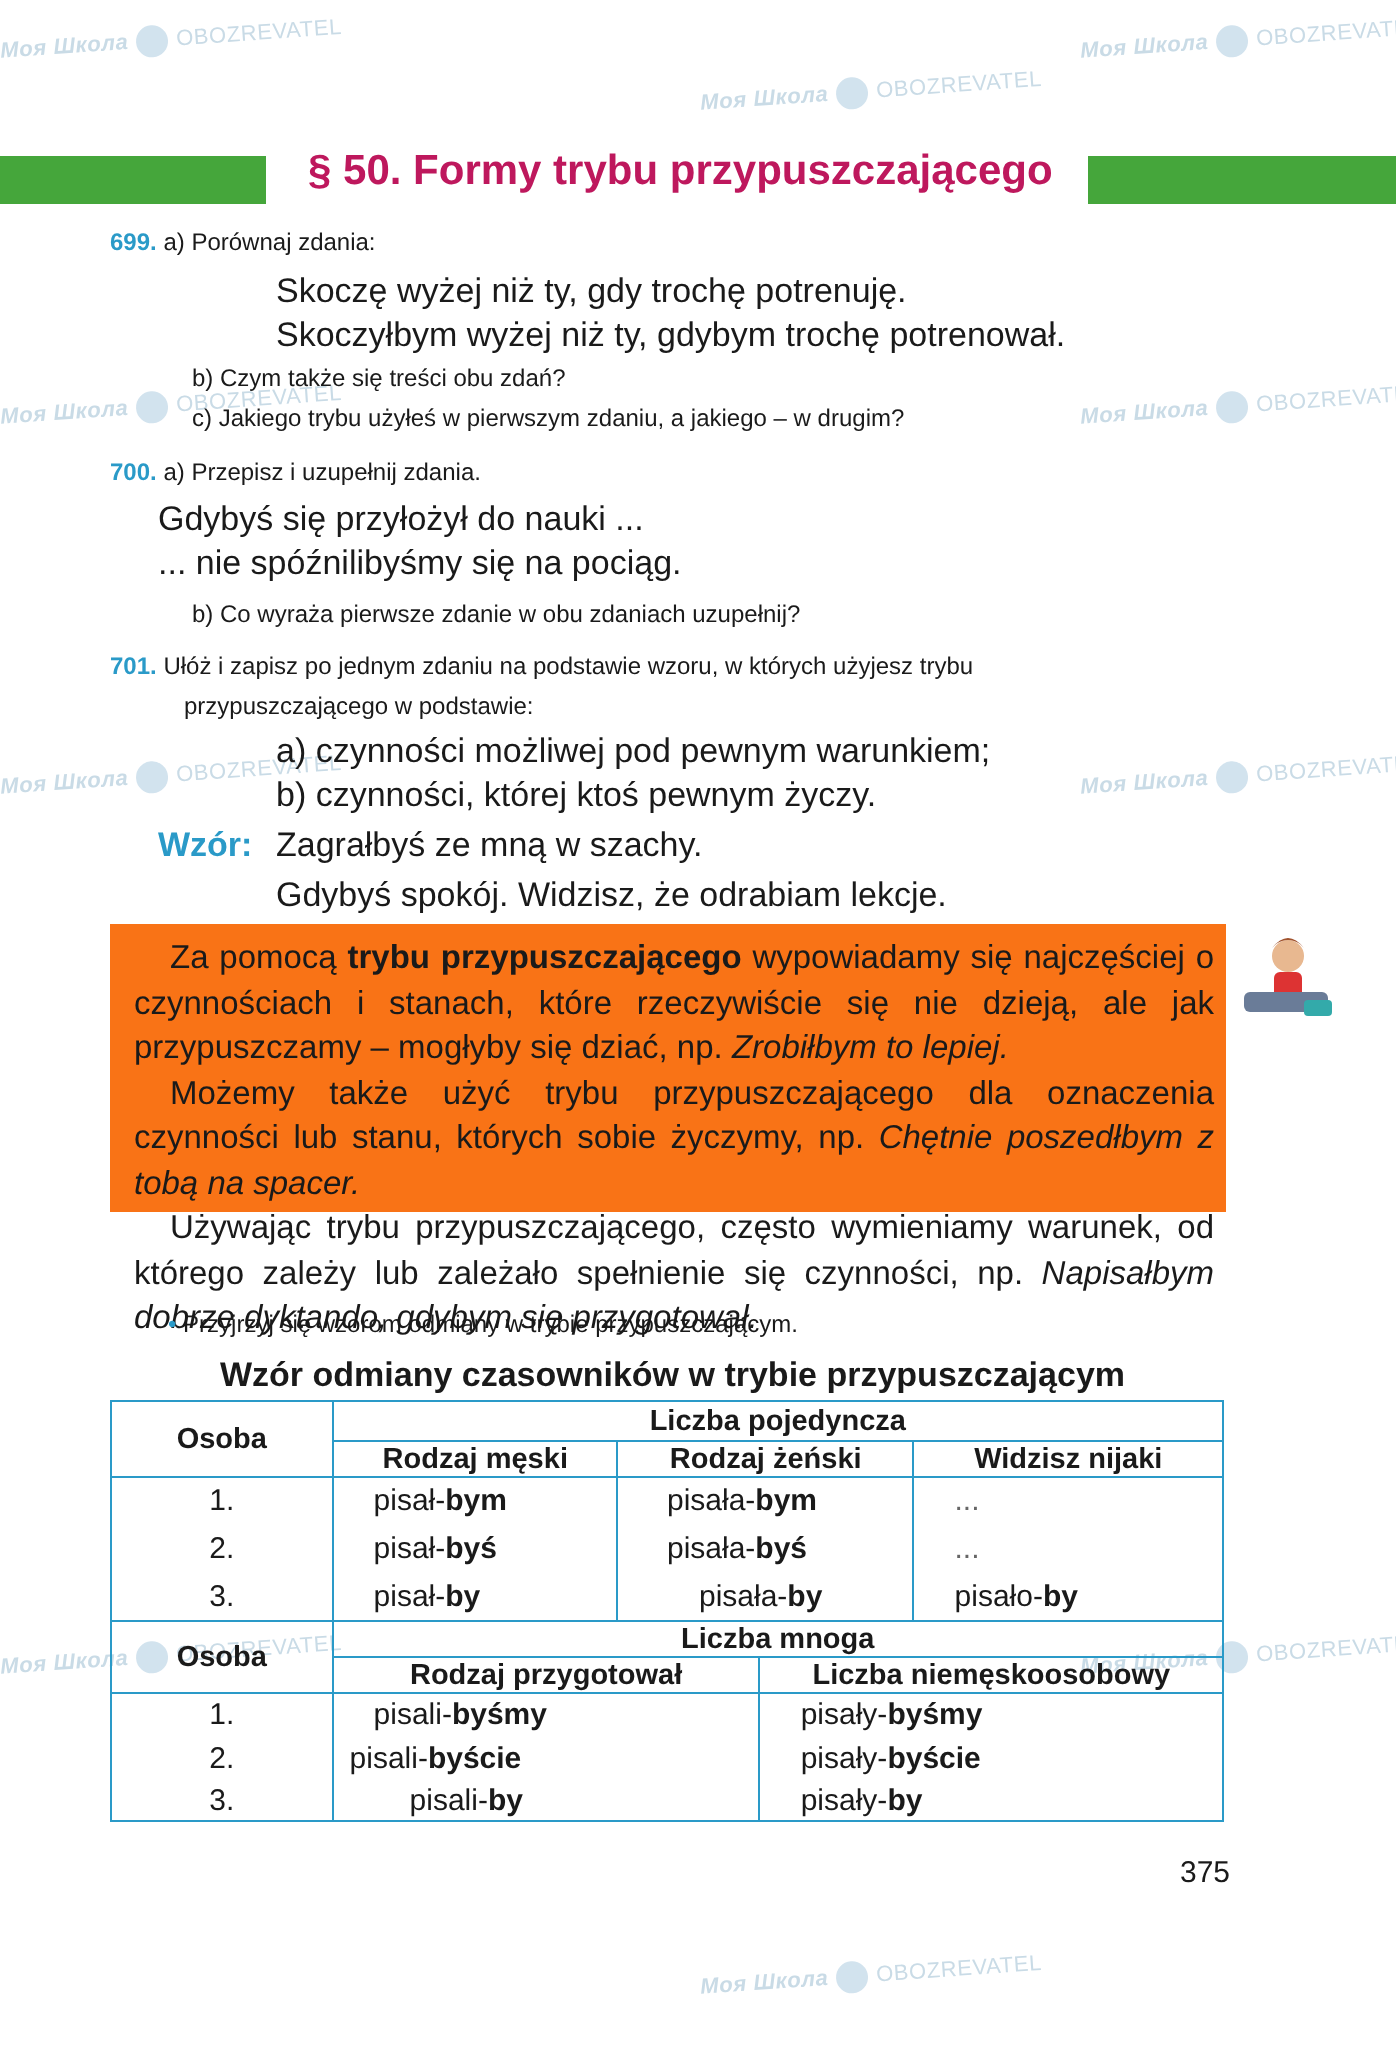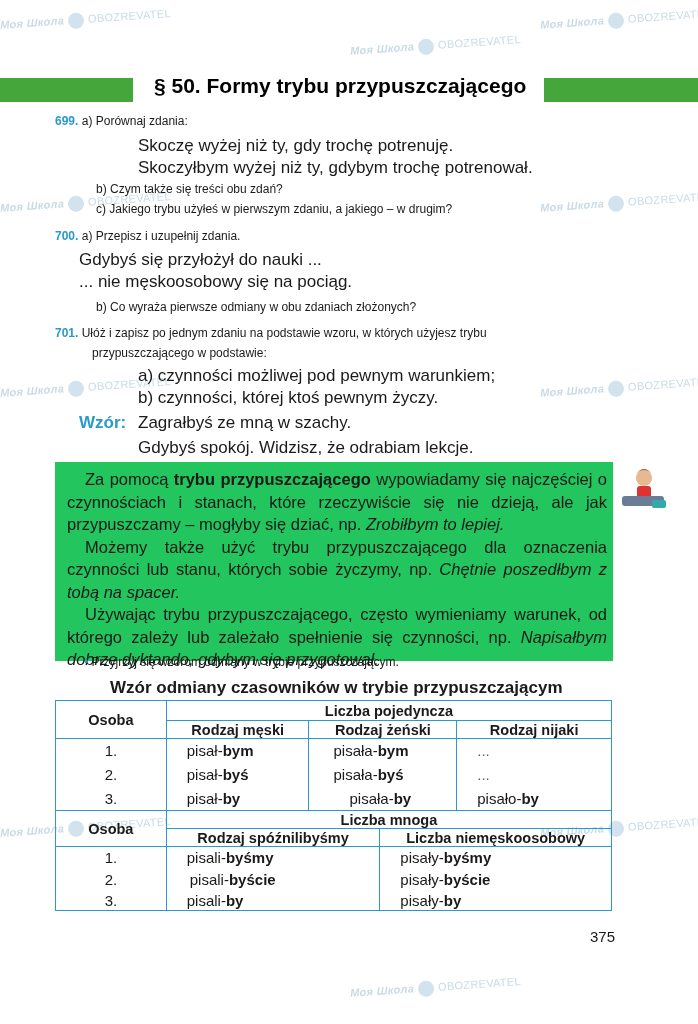--- a/index.html
+++ b/index.html
@@ -13,28 +13,28 @@
     letter-spacing: 0.3px;
   }
   .wm .circ { display: inline-block; width: 16px; height: 16px; border-radius: 50%; background: #d2e3ee; vertical-align: middle; margin: 0 4px; }
   .wm .ms { font-style: italic; font-weight: bold; }
   .title-bar {
     position: absolute; top: 74px; left: 0; width: 698px; height: 30px;
   }
   .bar-left { position: absolute; left: 0; top: 4px; width: 133px; height: 24px; background: #45a63b; }
   .bar-right { position: absolute; left: 544px; top: 4px; width: 154px; height: 24px; background: #45a63b; }
   .title {
-    position: absolute; left: 154px; top: 0; font-size: 21px; font-weight: bold; color: #000000; white-space: nowrap;
+    position: absolute; left: 154px; top: 0; font-size: 21px; font-weight: bold; color: #be185d; white-space: nowrap;
   }
   .ex-num { color: #2a9ac8; font-weight: bold; }
   .abs { position: absolute; white-space: nowrap; }
   .s14 { font-size: 12px; }
   .s17 { font-size: 17px; }
   .pink {
-    position: absolute; left: 55px; top: 462px; width: 558px; height: 199px; background: #22c55e;
+    position: absolute; left: 55px; top: 462px; width: 558px; height: 144px; background: #f97316;
   }
   .pink p { margin: 0; font-size: 16.5px; line-height: 22.5px; padding: 0 6px 0 12px; text-align: justify; }
   .pink .ind { text-indent: 18px; }
   .pink i { font-style: italic; }
   .boy { position: absolute; left: 612px; top: 466px; width: 70px; height: 55px; }
   .bullet { color: #2a9ac8; }
   table.decl {
     position: absolute; left: 55px; border-collapse: collapse; font-size: 15px;
   }
   table.decl td, table.decl th { border: 1.5px solid #2a9ac8; padding: 0; }
@@ -70,22 +70,22 @@
 <div class="abs s17" style="left:138px;top:136px">Skoczę wyżej niż ty, gdy trochę potrenuję.</div>
 <div class="abs s17" style="left:138px;top:158px">Skoczyłbym wyżej niż ty, gdybym trochę potrenował.</div>
 <div class="abs s14" style="left:96px;top:182px">b) Czym także się treści obu zdań?</div>
 <div class="abs s14" style="left:96px;top:202px">c) Jakiego trybu użyłeś w pierwszym zdaniu, a jakiego – w drugim?</div>
 
 <div class="abs s14" style="left:55px;top:229px">
   <span class="ex-num">700.</span>
   <span>a) Przepisz i uzupełnij zdania.</span>
 </div>
 <div class="abs s17" style="left:79px;top:250px">Gdybyś się przyłożył do nauki ...</div>
-<div class="abs s17" style="left:79px;top:272px">... nie męskoosobowy się na pociąg.</div>
-<div class="abs s14" style="left:96px;top:300px">b) Co wyraża pierwsze odmiany w obu zdaniach złożonych?</div>
+<div class="abs s17" style="left:79px;top:272px">... nie spóźnilibyśmy się na pociąg.</div>
+<div class="abs s14" style="left:96px;top:300px">b) Co wyraża pierwsze zdanie w obu zdaniach uzupełnij?</div>
 
 <div class="abs s14" style="left:55px;top:326px">
   <span class="ex-num">701.</span>
   <span>Ułóż i zapisz po jednym zdaniu na podstawie wzoru, w których użyjesz trybu</span>
 </div>
 <div class="abs s14" style="left:92px;top:346px">przypuszczającego w podstawie:</div>
 <div class="abs s17" style="left:138px;top:366px">a) czynności możliwej pod pewnym warunkiem;</div>
 <div class="abs s17" style="left:138px;top:388px">b) czynności, której ktoś pewnym życzy.</div>
 <div class="abs s17" style="left:79px;top:413px;color:#2a9ac8;font-weight:bold">Wzór:</div>
 <div class="abs s17" style="left:138px;top:413px">Zagrałbyś ze mną w szachy.</div>
@@ -117,21 +117,21 @@
       <col style="width:155px">
     </colgroup>
   <tbody>
       <tr style="height:20px">
     <th rowspan="2">Osoba</th>
     <th colspan="3">Liczba pojedyncza</th>
   </tr>
   <tr style="height:18px">
     <th>Rodzaj męski</th>
     <th>Rodzaj żeński</th>
-    <th>Rodzaj nijaki</th>
+    <th>Widzisz nijaki</th>
   </tr>
   <tr style="height:24px">
     <td style="text-align:center;border-bottom:none">1.</td>
     <td style="padding-left:20px;border-bottom:none"><span>pisał-</span><b>bym</b></td>
     <td style="padding-left:24px;border-bottom:none"><span>pisała-</span><b>bym</b></td>
     <td style="padding-left:20px;border-bottom:none;color:#666"><span>...</span></td>
   </tr>
   <tr style="height:24px">
     <td class="nb" style="text-align:center">2.</td>
     <td class="nb" style="padding-left:20px"><span>pisał-</span><b>byś</b></td>
@@ -152,34 +152,34 @@
       <col style="width:111px">
       <col style="width:214px">
       <col style="width:232px">
     </colgroup>
   <tbody>
       <tr style="height:18px">
     <th rowspan="2">Osoba</th>
     <th colspan="2">Liczba mnoga</th>
   </tr>
   <tr style="height:18px">
-    <th>Rodzaj spóźnilibyśmy</th>
+    <th>Rodzaj przygotował</th>
     <th>Liczba niemęskoosobowy</th>
   </tr>
   <tr style="height:22px">
     <td style="text-align:center;border-bottom:none">1.</td>
     <td style="padding-left:20px;border-bottom:none"><span>pisali-</span><b>byśmy</b></td>
     <td style="padding-left:20px;border-bottom:none"><span>pisały-</span><b>byśmy</b></td>
   </tr>
   <tr style="height:22px">
     <td class="nb" style="text-align:center">2.</td>
-    <td class="nb" style="padding-left:23px"><span>pisali-</span><b>byście</b></td>
+    <td class="nb" style="padding-left:8px"><span>pisali-</span><b>byście</b></td>
     <td class="nb" style="padding-left:20px"><span>pisały-</span><b>byście</b></td>
   </tr>
   <tr style="height:20px">
     <td style="text-align:center;border-top:none">3.</td>
-    <td style="padding-left:20px;border-top:none"><span>pisali-</span><b>by</b></td>
+    <td style="padding-left:38px;border-top:none"><span>pisali-</span><b>by</b></td>
     <td style="padding-left:20px;border-top:none"><span>pisały-</span><b>by</b></td>
   </tr>
 </tbody>
   </table>
 
 <div class="abs" style="left:590px;top:928px;font-size:15px">375</div>
 
 </body></html>

